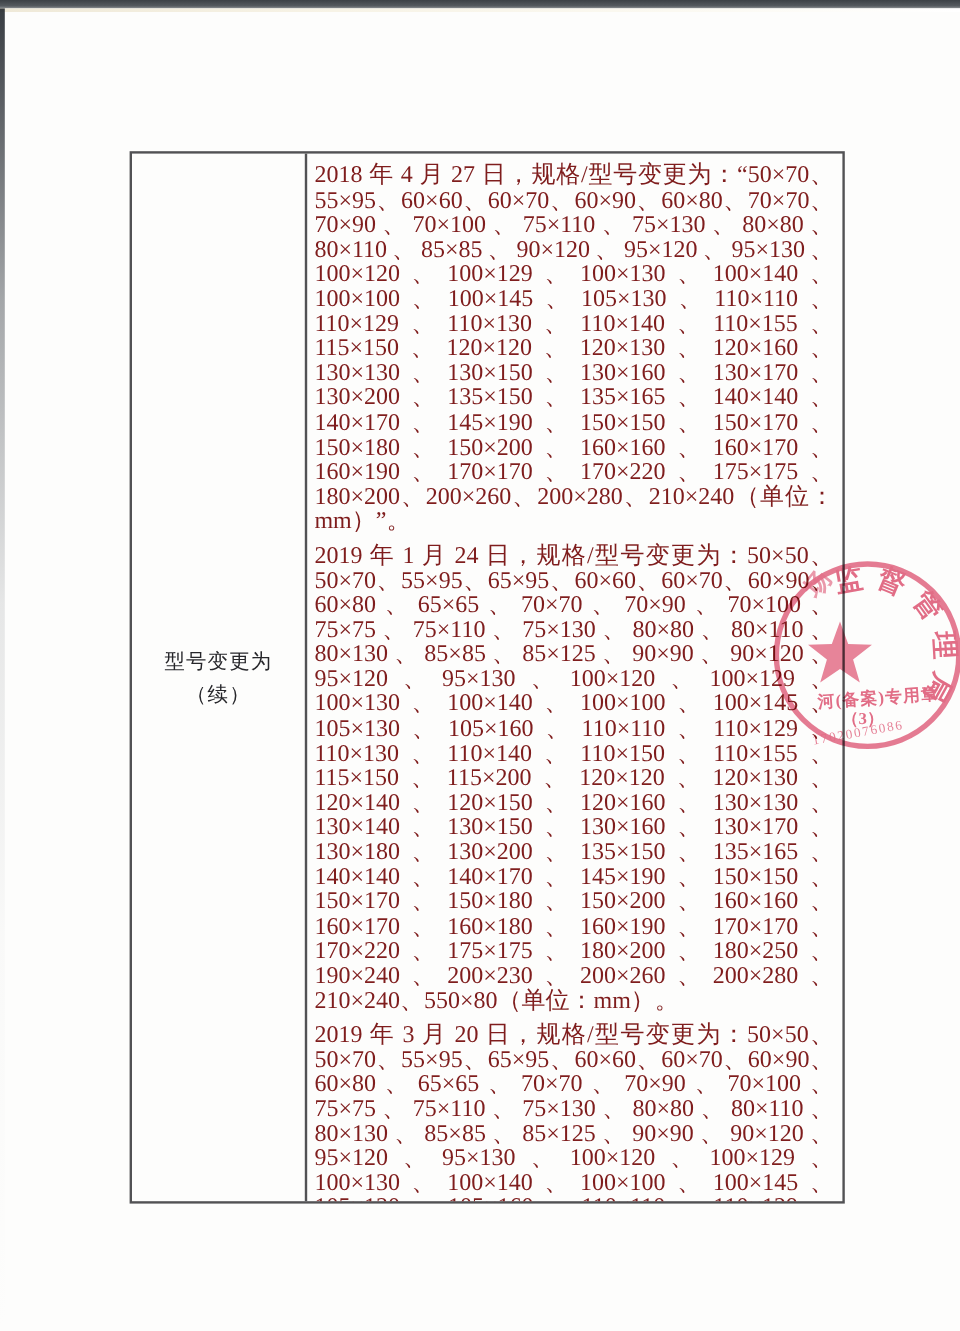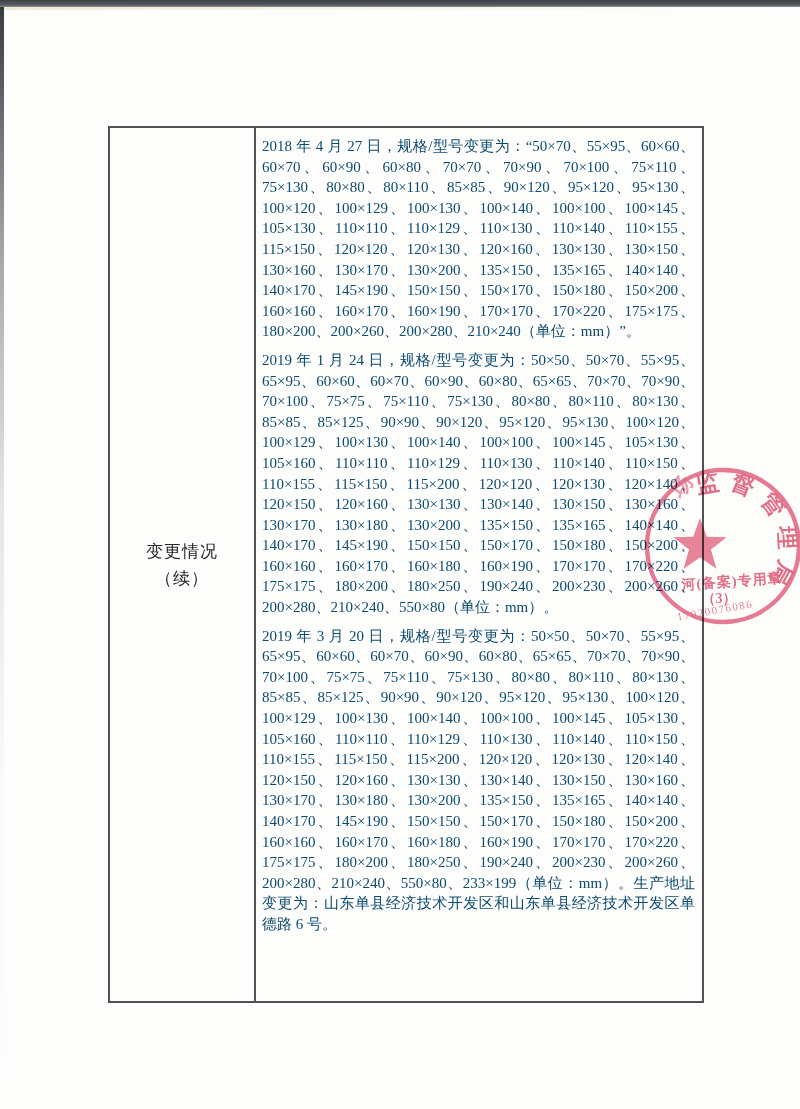--- a/index.html
+++ b/index.html
@@ -50,22 +50,22 @@
     align-items: center;
     justify-content: center;
     color: #26262a;
     font-size: 17px;
     line-height: 27px;
     letter-spacing: 1px;
   }
   .content-cell {
     flex: 1;
     padding: 8px 7px 6px 6px;
-    color: #0c4a6e;
-    font-size: 15px;
+    color: #7f1d1d;
+    font-size: 20px;
     line-height: 20.6px;
     text-align: justify;
     overflow: hidden;
   }
   .content-cell p {
     margin: 0 0 8px 0;
   }
   .content-cell p:last-child {
     margin-bottom: 0;
   }
@@ -119,21 +119,21 @@
 </style>
 </head>
 <body>
 
 <div class="scan-top-edge"></div>
 <div class="scan-top-line"></div>
 <div class="scan-left-edge"></div>
 
 <div class="doc-table">
   <div class="label-cell">
-    <span>变更情况</span>
+    <span>型号变更为</span>
     <span>（续）</span>
   </div>
   <div class="content-cell">
     <p>2018 年 4 月 27 日，规格/型号变更为：“50×70、55×95、60×60、60×70、60×90、60×80、70×70、70×90、70×100、75×110、75×130、80×80、80×110、85×85、90×120、95×120、95×130、100×120、100×129、100×130、100×140、100×100、100×145、105×130、110×110、110×129、110×130、110×140、110×155、115×150、120×120、120×130、120×160、130×130、130×150、130×160、130×170、130×200、135×150、135×165、140×140、140×170、145×190、150×150、150×170、150×180、150×200、160×160、160×170、160×190、170×170、170×220、175×175、180×200、200×260、200×280、210×240（单位：mm）”。</p>
     <p>2019 年 1 月 24 日，规格/型号变更为：50×50、50×70、55×95、65×95、60×60、60×70、60×90、60×80、65×65、70×70、70×90、70×100、75×75、75×110、75×130、80×80、80×110、80×130、85×85、85×125、90×90、90×120、95×120、95×130、100×120、100×129、100×130、100×140、100×100、100×145、105×130、105×160、110×110、110×129、110×130、110×140、110×150、110×155、115×150、115×200、120×120、120×130、120×140、120×150、120×160、130×130、130×140、130×150、130×160、130×170、130×180、130×200、135×150、135×165、140×140、140×170、145×190、150×150、150×170、150×180、150×200、160×160、160×170、160×180、160×190、170×170、170×220、175×175、180×200、180×250、190×240、200×230、200×260、200×280、210×240、550×80（单位：mm）。</p>
     <p>2019 年 3 月 20 日，规格/型号变更为：50×50、50×70、55×95、65×95、60×60、60×70、60×90、60×80、65×65、70×70、70×90、70×100、75×75、75×110、75×130、80×80、80×110、80×130、85×85、85×125、90×90、90×120、95×120、95×130、100×120、100×129、100×130、100×140、100×100、100×145、105×130、105×160、110×110、110×129、110×130、110×140、110×150、110×155、115×150、115×200、120×120、120×130、120×140、120×150、120×160、130×130、130×140、130×150、130×160、130×170、130×180、130×200、135×150、135×165、140×140、140×170、145×190、150×150、150×170、150×180、150×200、160×160、160×170、160×180、160×190、170×170、170×220、175×175、180×200、180×250、190×240、200×230、200×260、200×280、210×240、550×80、233×199（单位：mm）。生产地址变更为：山东单县经济技术开发区和山东单县经济技术开发区单德路 6 号。</p>
   </div>
 </div>
 
 <svg class="stamp" viewBox="0 0 190 240" aria-hidden="true">

